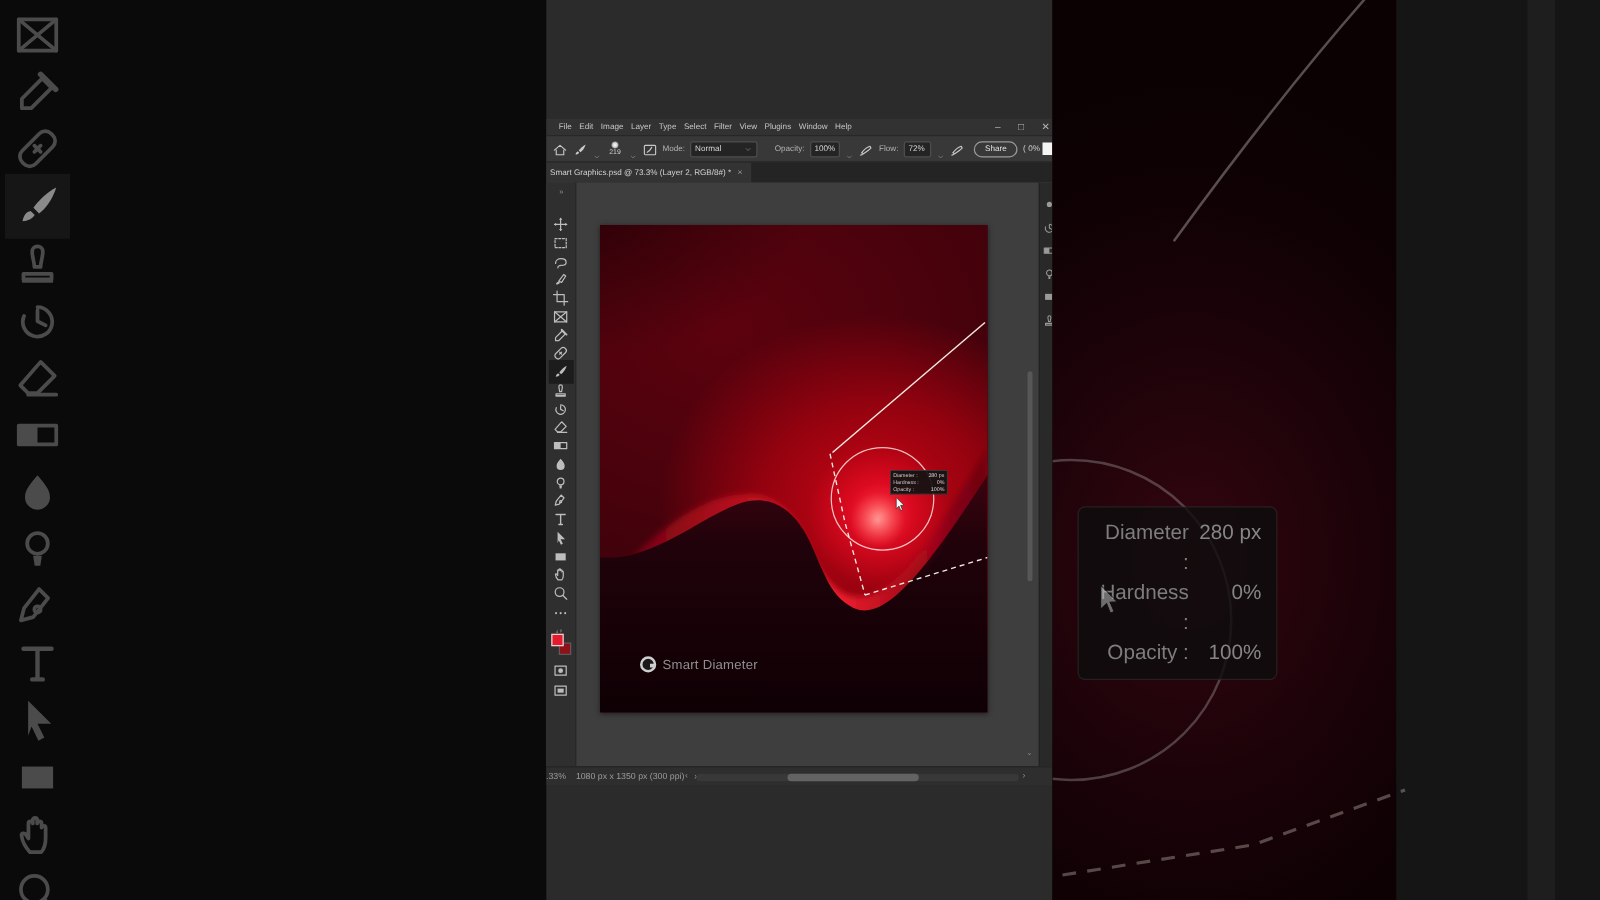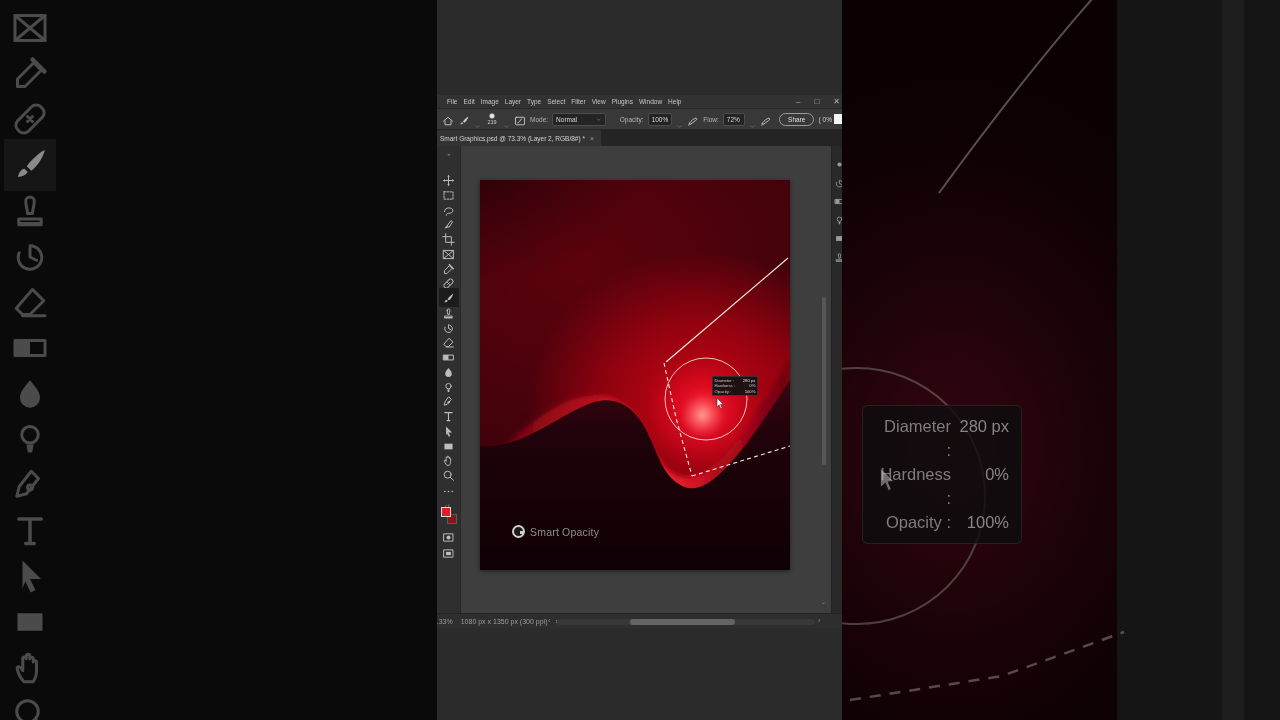--- a/index.html
+++ b/index.html
@@ -428,21 +428,21 @@
               <b>100%</b>
             </div>
         </div>
 
         <svg class="cursor-small" width="8" height="12" viewBox="0 0 8 12">
           <path d="M1 0 L1 9 L3.2 6.9 L4.6 10.4 L6 9.8 L4.5 6.4 L7.2 6.2 Z" fill="#f5f5f5" stroke="#222" stroke-width=".5"></path>
         </svg>
 
         <div class="watermark">
           <span class="wm-logo"></span>
-          <span class="wm-text">Smart Opacity</span>
+          <span class="wm-text">Smart Diameter</span>
         </div>
       </div>
 
       <div class="vscroll-thumb"></div>
       <div class="vscroll-arrow">⌄</div>
 
       <div class="dock">
           <div class="dock-icon" style="top: 10px;"><svg viewBox="0 0 16 16" fill="none" stroke="currentColor" stroke-width="1.2" stroke-linecap="round" stroke-linejoin="round">
               <circle cx="8" cy="8" r="3" fill="currentColor" stroke="none"></circle>
             </svg></div>

